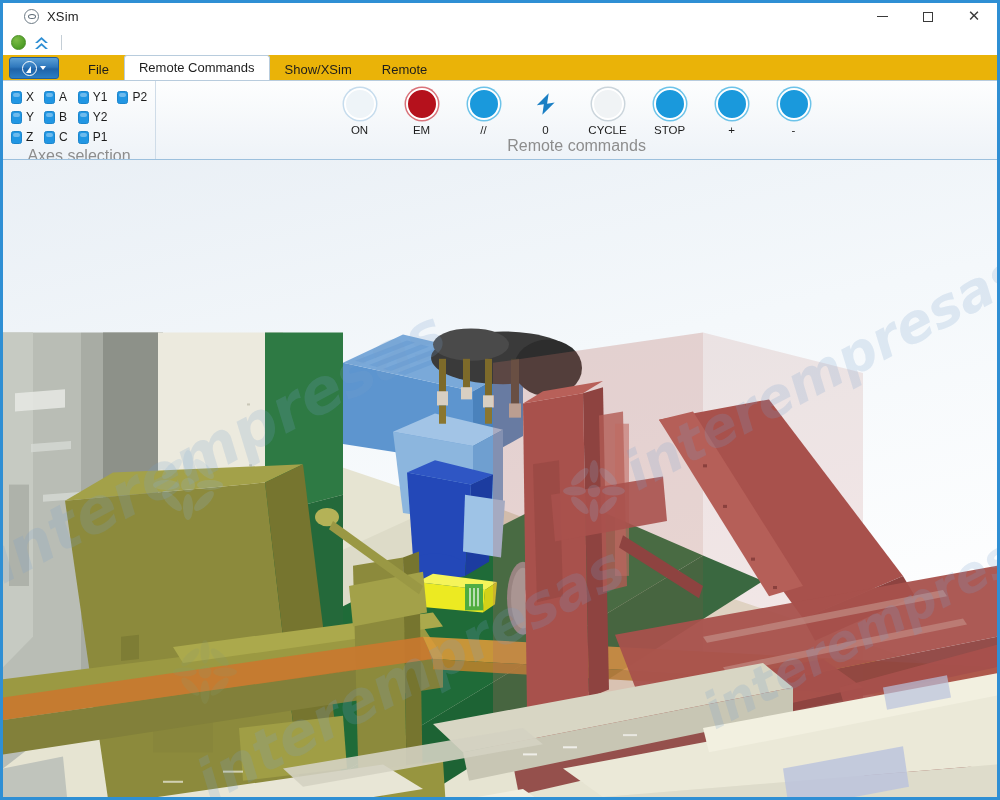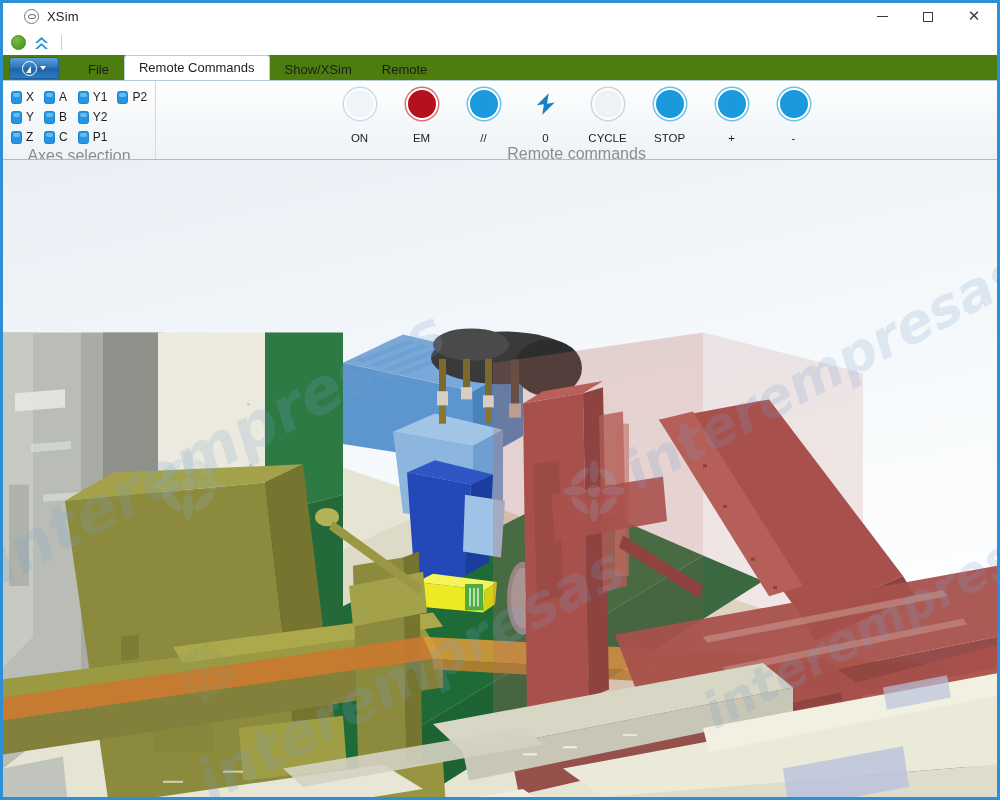--- a/index.html
+++ b/index.html
@@ -59,21 +59,21 @@
   }
   .qat-chev{
     width:17px;height:16px;position:relative;
   }
   .qat-chev svg{display:block;}
   .qat-sep{width:1px;height:15px;background:#c4ced6;margin-left:4px;}
 
   
   .tabstrip{
     height:25px;flex:0 0 25px;
-    background:#4d7c0f;
+    background:#eab308;
     display:flex;align-items:flex-end;
     position:relative;
     border-bottom:1px solid #b8ccdd;
   }
   .appbutton{
     width:50px;height:22px;margin-left:6px;margin-bottom:1px;
     border-radius:3px;
     background:linear-gradient(to bottom,#5b9fd6 0%,#2f78bd 45%,#1f63a8 55%,#2b7ec4 100%);
     border:1px solid #205f9e;
     box-sizing:border-box;
@@ -153,21 +153,21 @@
   .axis-box:after{
     content:"";position:absolute;left:1px;right:1px;top:1px;height:4px;
     border-radius:2px;background:rgba(255,255,255,.35);
   }
   .axis-label{font-size:12px;color:#1d1d1d;line-height:1;}
   .axis-item.empty{visibility:hidden;}
 
   
   .cmd-row{display:flex;align-items:flex-start;gap:10px;padding-top:2px;}
   .cmd{
-    width:52px;display:flex;flex-direction:column;align-items:center;gap:13px;
+    width:52px;display:flex;flex-direction:column;align-items:center;gap:5px;
   }
   .cmd-circle{
     width:32px;height:32px;border-radius:50%;
     box-sizing:border-box;
     display:flex;align-items:center;justify-content:center;
   }
   .cmd-circle.blue{
     background:#1a99dc;border:2px solid #ffffff;
     box-shadow:0 0 0 1.5px #6cc3e9;
   }

